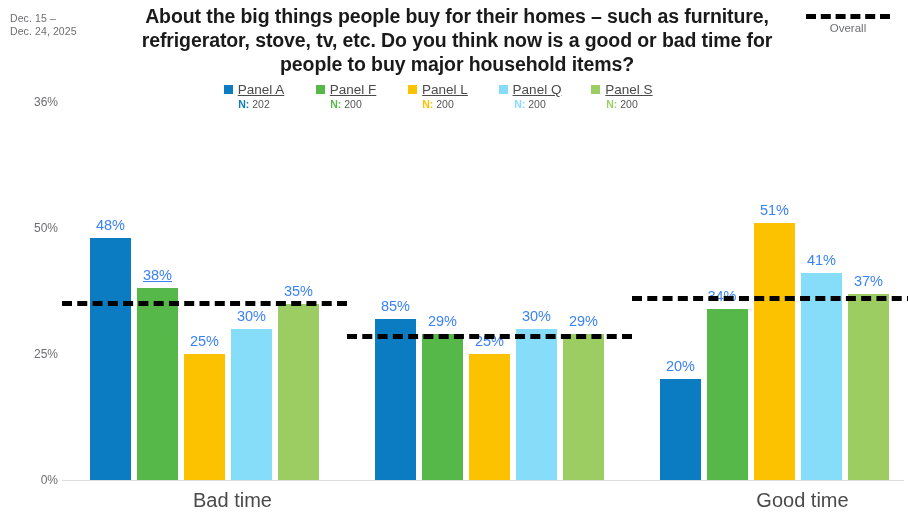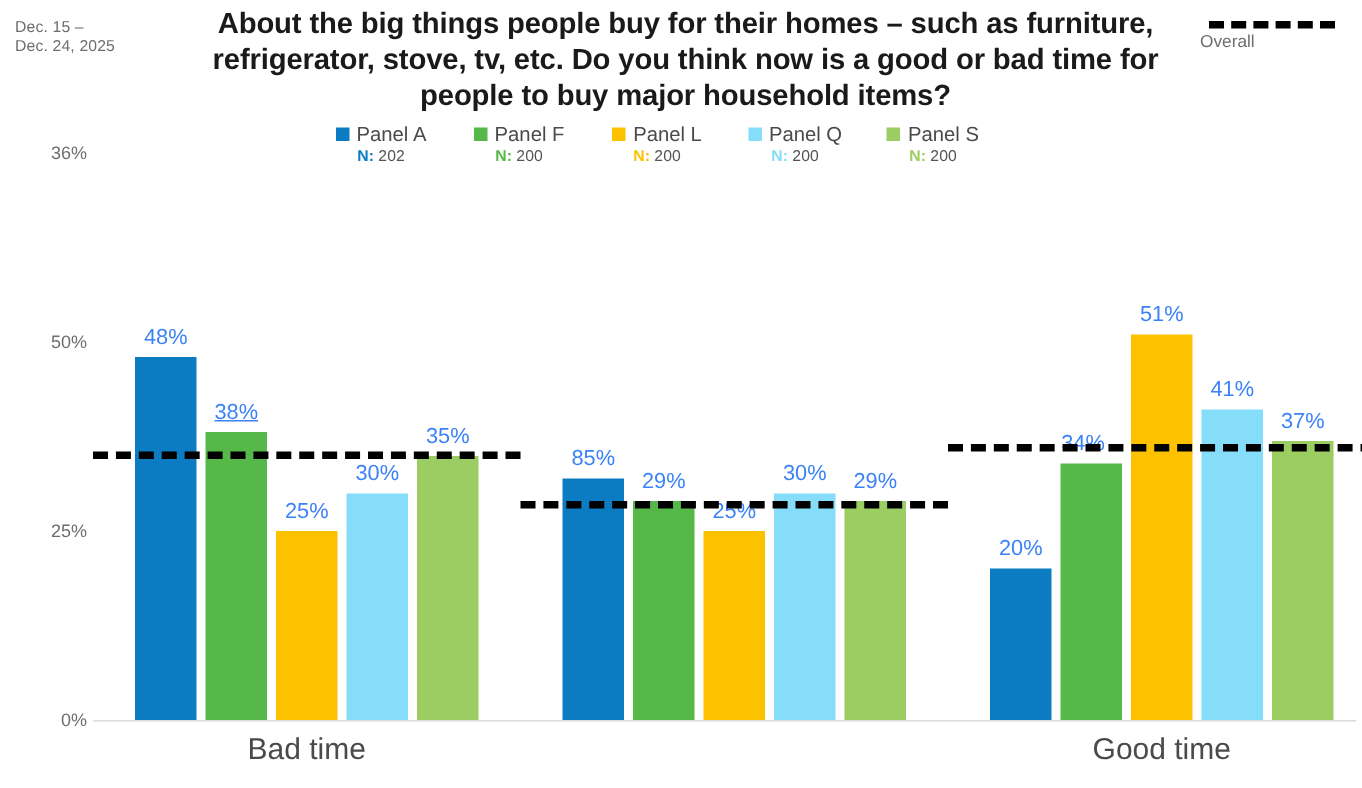--- a/index.html
+++ b/index.html
@@ -41,20 +41,21 @@
     color: #1a1a1a;
     letter-spacing: -.1px;
   }
 
   
   #overall-legend {
     position: absolute;
     right: 12px;
     top: 10px;
     width: 96px;
+    text-align: center;
   }
   #overall-legend .dash-sample {
     width: 84px;
     height: 0;
     margin: 4px auto 3px auto;
     border-top: 5px dashed #000000;
   }
   #overall-legend .overall-label {
     font-size: 11.5px;
     color: #6d6e71;
@@ -81,20 +82,21 @@
   }
   .legend-swatch {
     width: 9px;
     height: 9px;
     display: block;
   }
   .legend-name {
     font-size: 13.5px;
     color: #4a4a4a;
     white-space: nowrap;
+    text-decoration: underline;
   }
   .legend-n {
     font-size: 10.5px;
     margin-top: 1px;
     white-space: nowrap;
     color: #555;
   }
   .legend-n .n-key { font-weight: bold; }
 
   
@@ -138,20 +140,21 @@
     border-top: 5px dashed #000000;
     z-index: 5;
   }
   .cat-label {
     position: absolute;
     font-size: 20px;
     color: #4a4a4a;
     text-align: center;
     transform: translateX(-50%);
     white-space: nowrap;
+    margin-left: 28px;
   }
 </style>
 </head>
 <body>
 
 <div id="date-range">Dec. 15 –<br>Dec. 24, 2025</div>
 
 <div id="chart-title">About the big things people buy for their homes – such as furniture, refrigerator, stove, tv, etc. Do you think now is a good or bad time for people to buy major household items?</div>
 
 <div id="overall-legend">

